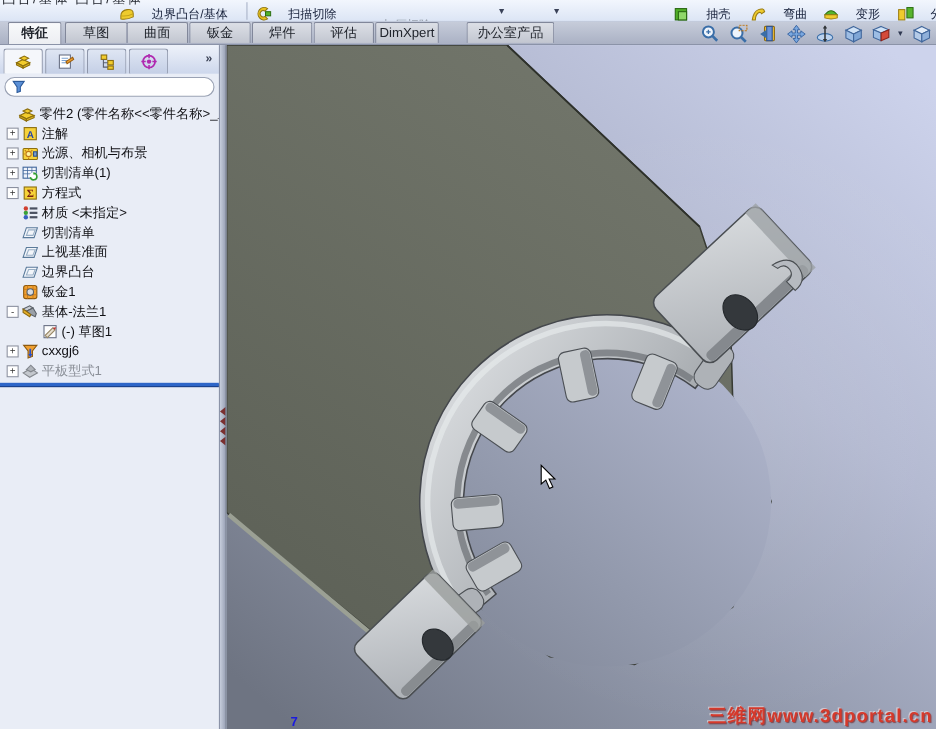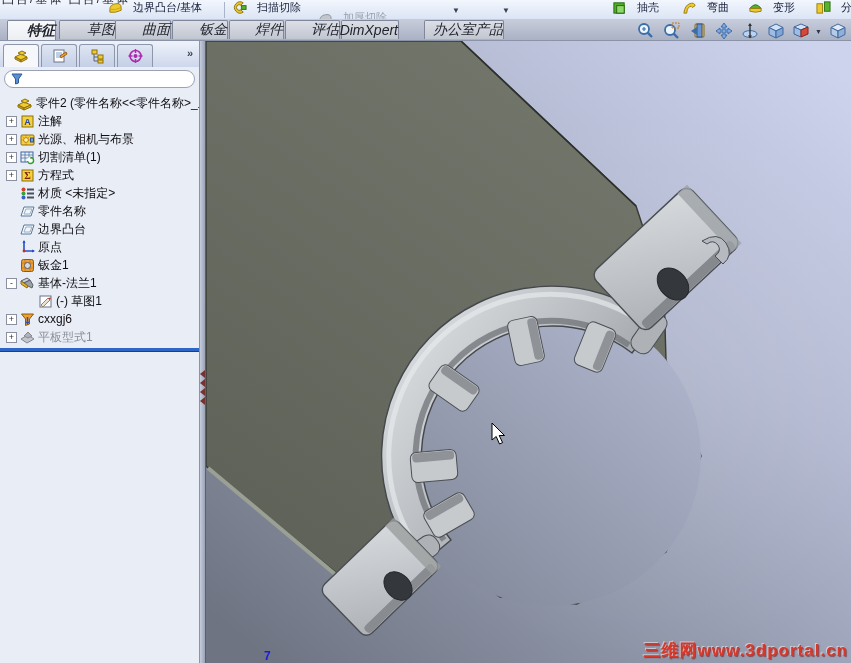--- a/index.html
+++ b/index.html
@@ -2,29 +2,29 @@
 <html><head>
 <meta charset="utf-8">
 <style>
   * { margin:0; padding:0; box-sizing:border-box; }
   html,body { width:851px; height:663px; overflow:hidden; font-family:"Liberation Sans",sans-serif; background:#dfe6f4; }
   .app { position:relative; width:851px; height:663px; }
 
   
   .cmdrow { position:relative; height:20px; background:linear-gradient(#f2f6fd,#dce5f5); overflow:hidden; border-bottom:1px solid #c3cbdc; }
   .clipfrag { position:absolute; left:2px; top:-9px; font-size:12px; color:#20242c; letter-spacing:2px; white-space:nowrap; }
-  .cmdbtn { position:absolute; top:0; height:20px; display:flex; align-items:flex-start; gap:10px; font-size:11px; color:#16203a; white-space:nowrap; cursor:default; }
+  .cmdbtn { position:absolute; top:0; height:20px; display:flex; align-items:flex-end; gap:15px; font-size:11px; color:#16203a; white-space:nowrap; cursor:default; }
   .cmdbtn svg { flex:0 0 auto; }
   .cmdbtn.disabled { color:#98a0ac;margin-top:10px; }
   .vsep { position:absolute; top:2px; width:1px; height:16px; background:#aab4c8; }
   .caret { position:absolute; top:6px; font-size:8px; color:#3a4258; }
 
   
   .tabrow { position:relative; height:20px; background:linear-gradient(#c6ccda,#aab1c4); }
-  .tab { position:absolute; top:0; height:19px; display:flex; align-items:center; justify-content:flex-end; font-size:14px; color:#20242c; background:linear-gradient(#dcdfe6,#c2c6d0); border:1px solid #81879a; border-bottom:none; border-radius:2px 2px 0 0;font-style:italic; }
+  .tab { position:absolute; top:0; height:19px; display:flex; align-items:center; justify-content:center; font-size:12px; color:#20242c; background:linear-gradient(#dcdfe6,#c2c6d0); border:1px solid #81879a; border-bottom:none; border-radius:2px 2px 0 0; }
   .tab.active { background:linear-gradient(#f8f9fb,#eceef2); font-weight:bold; height:20px; z-index:2; }
   .viewtools { position:absolute; right:0; top:2px; height:18px; display:flex; align-items:center; gap:7px; padding-left:4px; overflow:hidden; width:218px; }
   .vt { width:19px; height:18px; flex:0 0 auto; display:flex; align-items:center; }
   .vt-caret { width:7px; font-size:7px; color:#2e3750; margin-left:-4px; }
 
   
   .main { display:flex; height:623px; border-top:1px solid #8b93a8; }
 
   
   .panel { width:199px; background:#e9edf6; position:relative; font-size:12px; }
@@ -323,43 +323,41 @@
               </svg></span>
           <span class="lbl">材质 &lt;未指定&gt;</span>
         </div>
 
         <div class="row">
           <span class="exp"></span>
           <span class="ticon"><svg width="15" height="15" viewBox="0 0 15 15">
                 <path d="M4 3 L14 3 L11 12 L1 12 Z" fill="#f2f5fa" stroke="#5a7a9a"></path>
                 <path d="M6 5 L12 5 L10 10 L4 10 Z" fill="none" stroke="#9ab0c6"></path>
               </svg></span>
-          <span class="lbl">零件名称</span>
-        </div>
-
+          <span class="lbl">切割清单</span>
+        </div>
 
         <div class="row">
           <span class="exp"></span>
           <span class="ticon"><svg width="15" height="15" viewBox="0 0 15 15">
                 <path d="M4 3 L14 3 L11 12 L1 12 Z" fill="#f2f5fa" stroke="#5a7a9a"></path>
                 <path d="M6 5 L12 5 L10 10 L4 10 Z" fill="none" stroke="#9ab0c6"></path>
               </svg></span>
+          <span class="lbl">上视基准面</span>
+        </div>
+
+        <div class="row">
+          <span class="exp"></span>
+          <span class="ticon"><svg width="15" height="15" viewBox="0 0 15 15">
+                <path d="M4 3 L14 3 L11 12 L1 12 Z" fill="#f2f5fa" stroke="#5a7a9a"></path>
+                <path d="M6 5 L12 5 L10 10 L4 10 Z" fill="none" stroke="#9ab0c6"></path>
+              </svg></span>
           <span class="lbl">边界凸台</span>
         </div>
 
-        <div class="row">
-          <span class="exp"></span>
-          <span class="ticon"><svg width="15" height="15" viewBox="0 0 15 15">
-                <path d="M4 1 V11 H14" fill="none" stroke="#2850c8" stroke-width="1.6"></path>
-                <path d="M4 0 L2.5 3 H5.5 Z" fill="#2850c8"></path>
-                <path d="M15 11 L12 9.5 V12.5 Z" fill="#2850c8"></path>
-                <circle cx="4" cy="11" r="1.4" fill="#c03030"></circle>
-              </svg></span>
-          <span class="lbl">原点</span>
-        </div>
 
         <div class="row">
           <span class="exp"></span>
           <span class="ticon"><svg width="15" height="15" viewBox="0 0 15 15">
                 <rect x="1.5" y="1.5" width="12" height="12" rx="2" fill="#f0a030" stroke="#8d5a10"></rect>
                 <path d="M1.5 5h12M1.5 10h12M5 1.5v12M10 1.5v12" stroke="#c87818" stroke-width=".8"></path>
                 <circle cx="7.5" cy="7.5" r="3" fill="#d8dce2" stroke="#5a6068"></circle>
               </svg></span>
           <span class="lbl">钣金1</span>
         </div>

